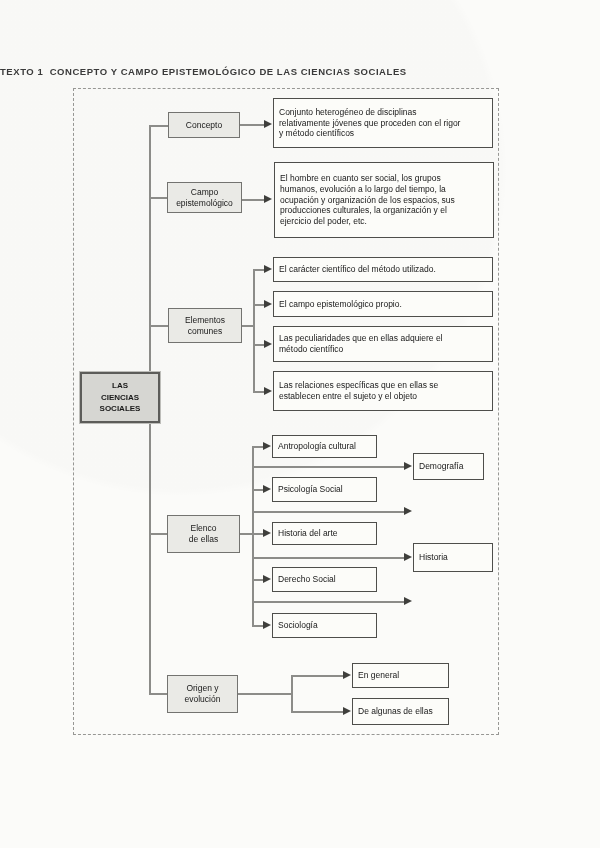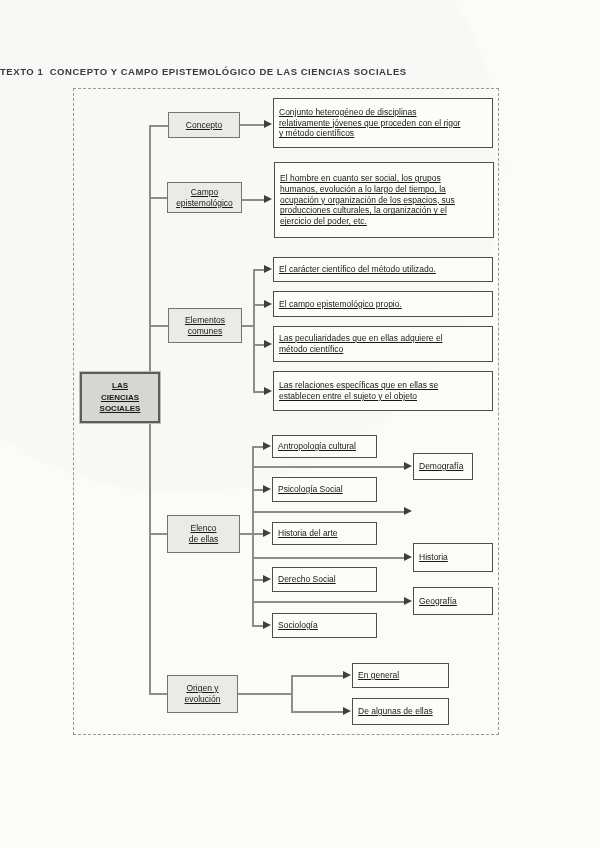--- a/index.html
+++ b/index.html
@@ -25,21 +25,20 @@
     position:absolute;left:73px;top:88px;width:426px;height:647px;
     border:1.6px dashed #979794;
     box-sizing:border-box;
   }
   .box{
     position:absolute;box-sizing:border-box;
     display:flex;align-items:center;
     color:#181818;
     white-space:pre-line;
     line-height:1.28;
-    text-decoration:underline;
   }
   .cat{
     background:#eaeae6;
     border:1.4px solid #737370;
     justify-content:center;text-align:center;
     font-size:8.5px;
   }
   .root{
     background:#d6d6d2;
     border:2px solid #5c5c59;
@@ -154,20 +153,19 @@
 método científico</div>
   <div class="box content" style="left:273px;top:371px;width:220px;height:40px">Las relaciones específicas que en ellas se
 establecen entre el sujeto y el objeto</div>
 
   <div class="box content" style="left:272px;top:435px;width:105px;height:23px">Antropología cultural</div>
   <div class="box content" style="left:272px;top:477px;width:105px;height:25px">Psicología Social</div>
   <div class="box content" style="left:272px;top:522px;width:105px;height:23px">Historia del arte</div>
   <div class="box content" style="left:272px;top:613px;width:105px;height:25px">Sociología</div>
   <div class="box content" style="left:272px;top:567px;width:105px;height:25px">Derecho Social</div>
 
-  <div class="box content" style="left:413px;top:453px;width:60px;height:27px">Demografía</div>
+  <div class="box content" style="left:413px;top:453px;width:71px;height:27px">Demografía</div>
   <div class="box content" style="left:413px;top:543px;width:80px;height:29px">Historia</div>
-  <div class="box content" style="left:413px;top:587px;width:80px;height:28px">Geografía</div>
 
   <div class="box content" style="left:352px;top:698px;width:97px;height:27px">De algunas de ellas</div>
   <div class="box content" style="left:352px;top:663px;width:97px;height:25px">En general</div>
 
 </div>
 
 </body></html>

